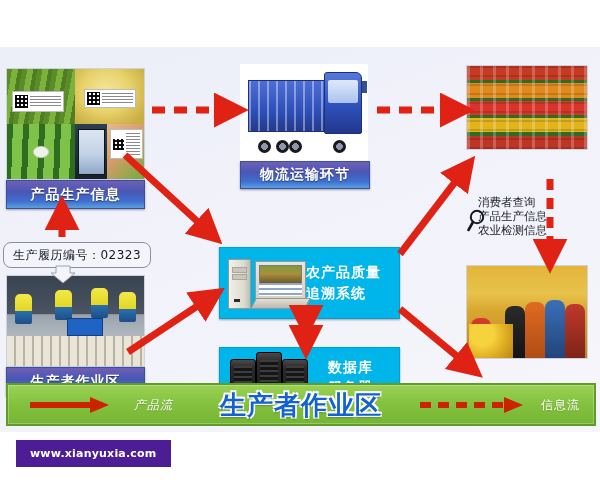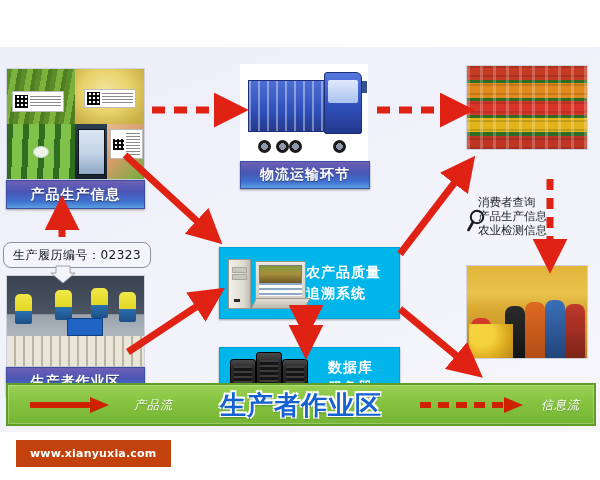--- a/index.html
+++ b/index.html
@@ -12,21 +12,21 @@
 
   
   .tg-badge{
     position:absolute;top:6px;right:6px;
     background:#565656;color:#fff;
     font-size:12px;font-weight:bold;letter-spacing:.5px;
     padding:7px 12px;line-height:1;
   }
   .url-badge{
     position:absolute;left:16px;top:440px;
-    background:#c2410c;color:#fff;
+    background:#4c1d95;color:#fff;
     font-size:11px;font-weight:bold;letter-spacing:.2px;
     padding:8px 14px;line-height:1;
   }
 
   
   .canvas{
     position:absolute;left:0;top:47px;width:600px;height:385px;
     background:linear-gradient(160deg,#eceef8 0%,#f1f2fa 45%,#f6f6fb 100%);
   }
 
@@ -336,18 +336,18 @@
       <path d="M60,0 L79,8 L60,16 z" fill="#cc2200"></path>
     </svg>
     <div class="banner-lbl" style="left:126px;font-style:italic;">产品流</div>
 
     <div class="banner-title">生产者作业区</div>
 
     <svg width="104" height="16" style="position:absolute;left:412px;top:12px;">
       <line x1="0" y1="8" x2="86" y2="8" stroke="#cc2200" stroke-width="6" stroke-dasharray="11 7"></line>
       <path d="M84,0 L103,8 L84,16 z" fill="#cc2200"></path>
     </svg>
-    <div class="banner-lbl" style="left:533px;font-style:italic;">信息流</div>
+    <div class="banner-lbl" style="left:533px;">信息流</div>
   </div>
 
   <div class="url-badge">www.xianyuxia.com</div>
 
 </div>
 
 </body></html>

